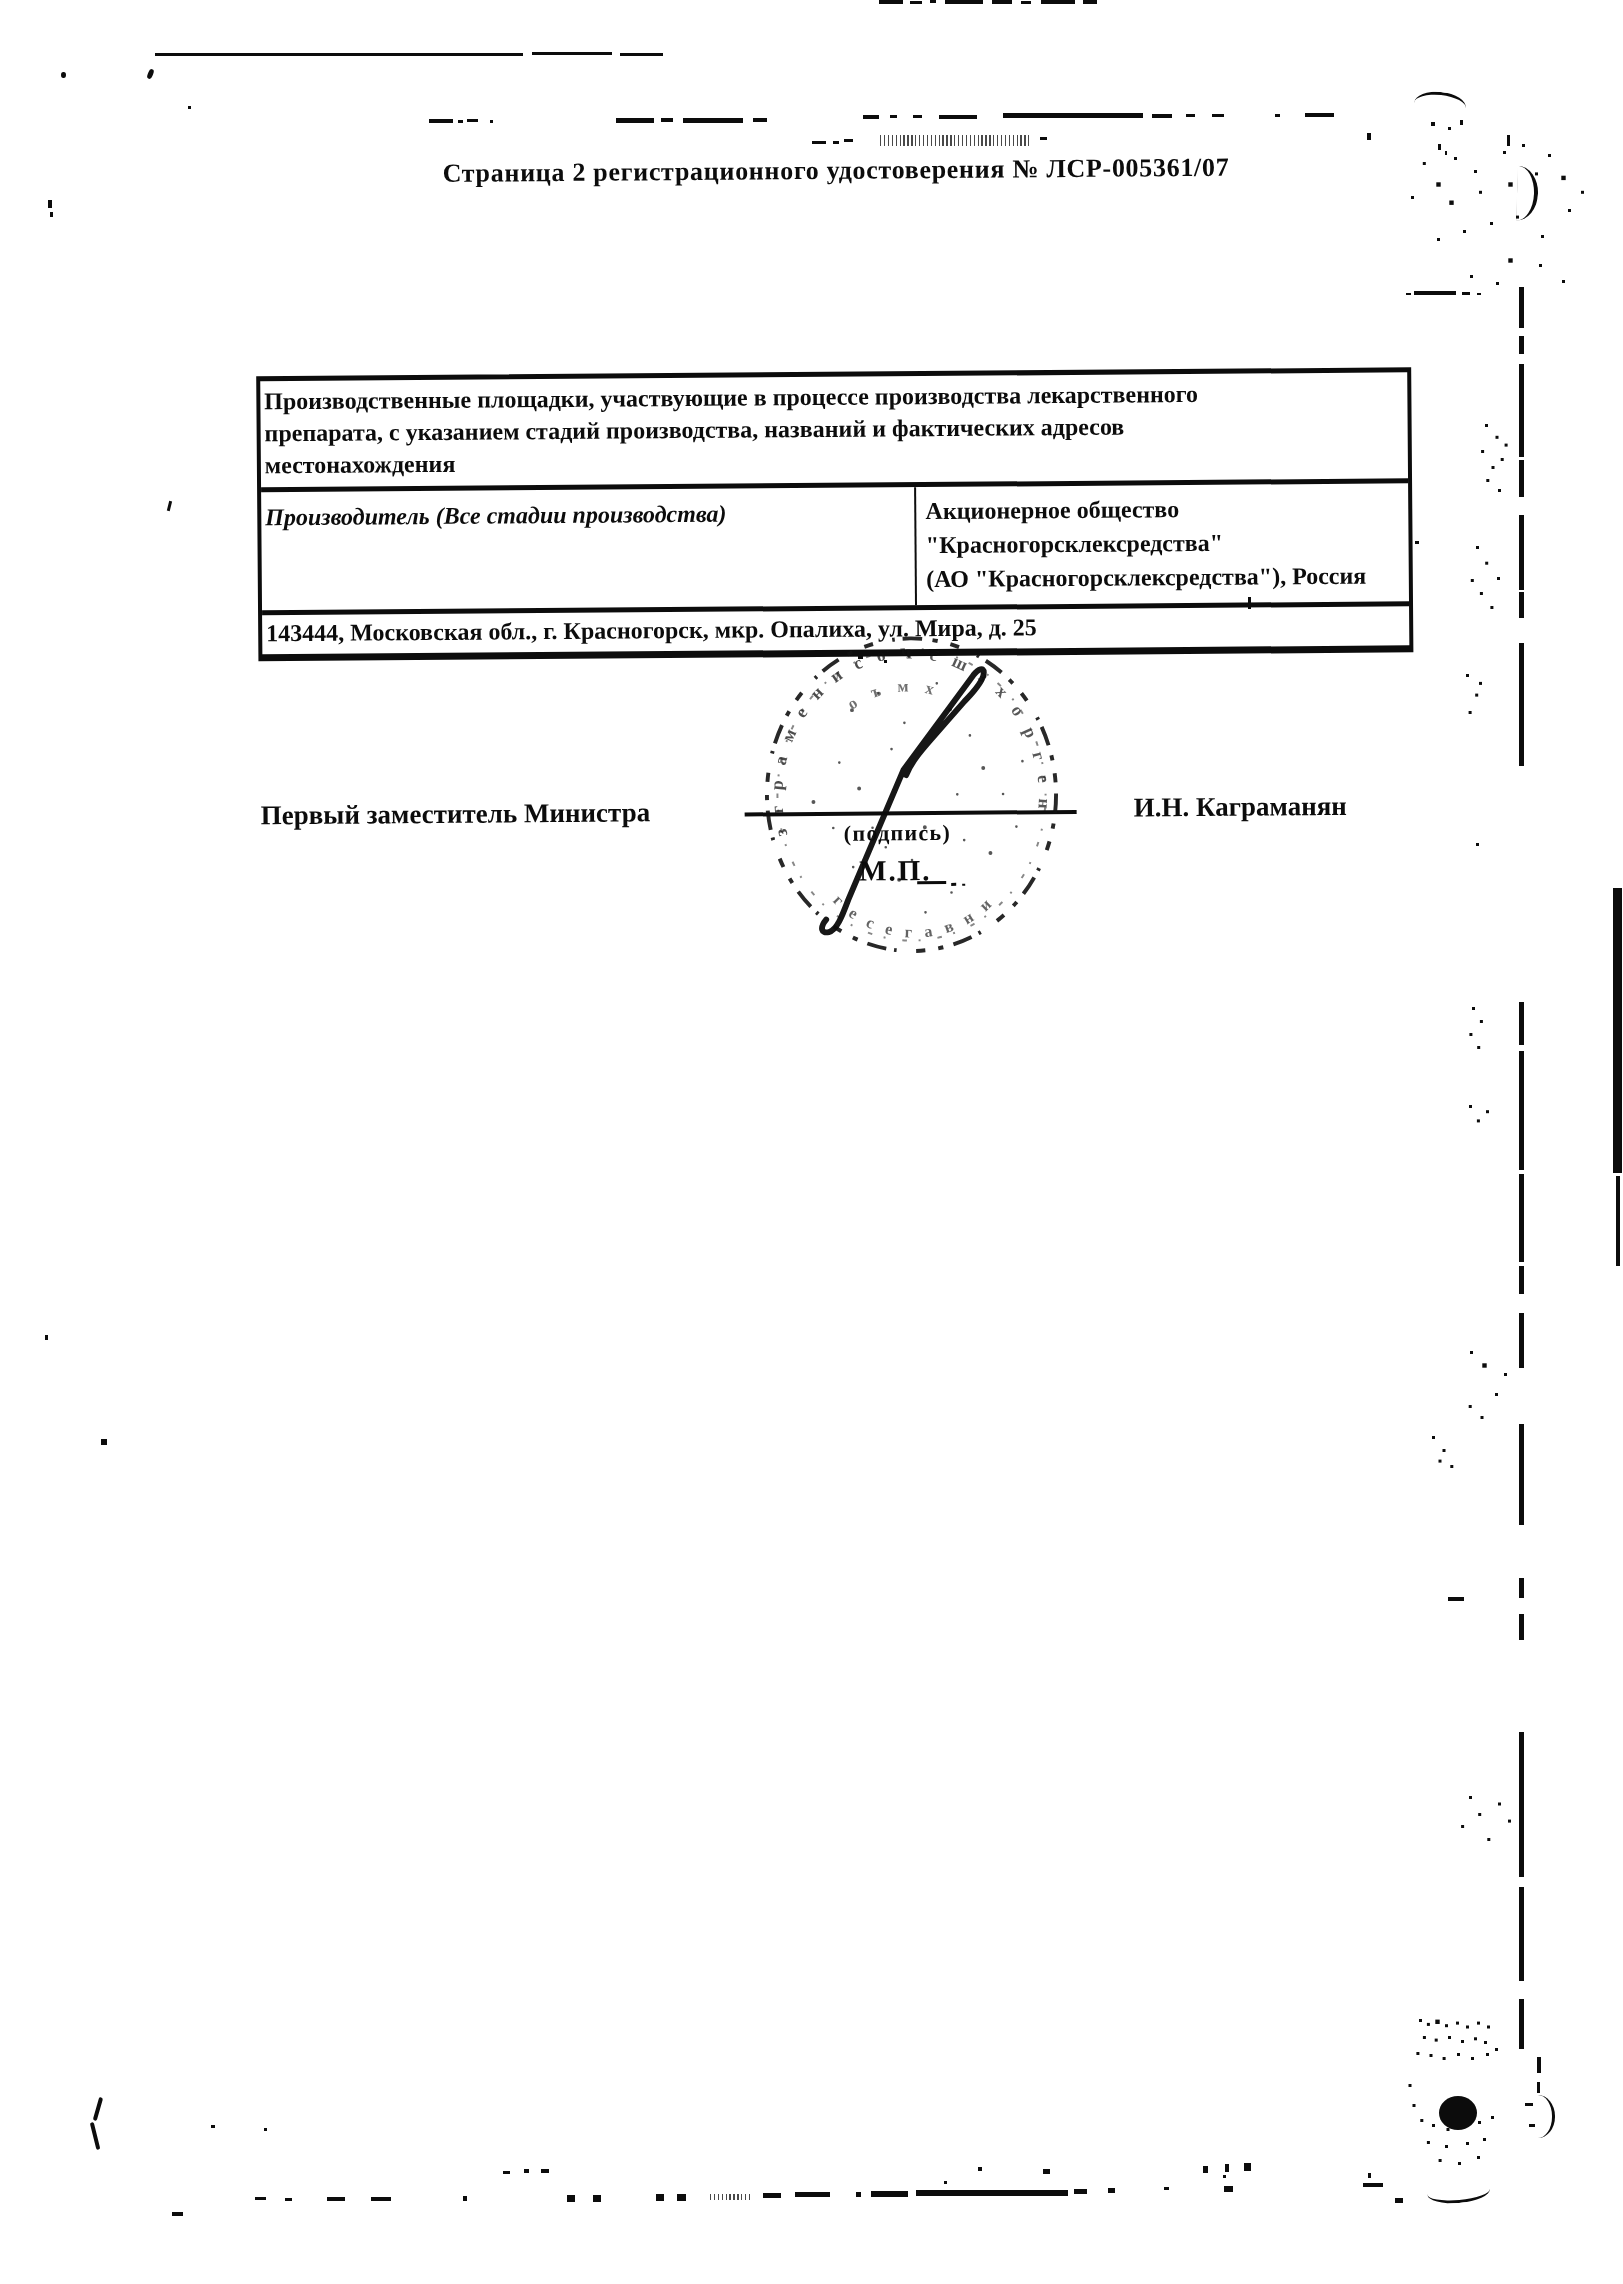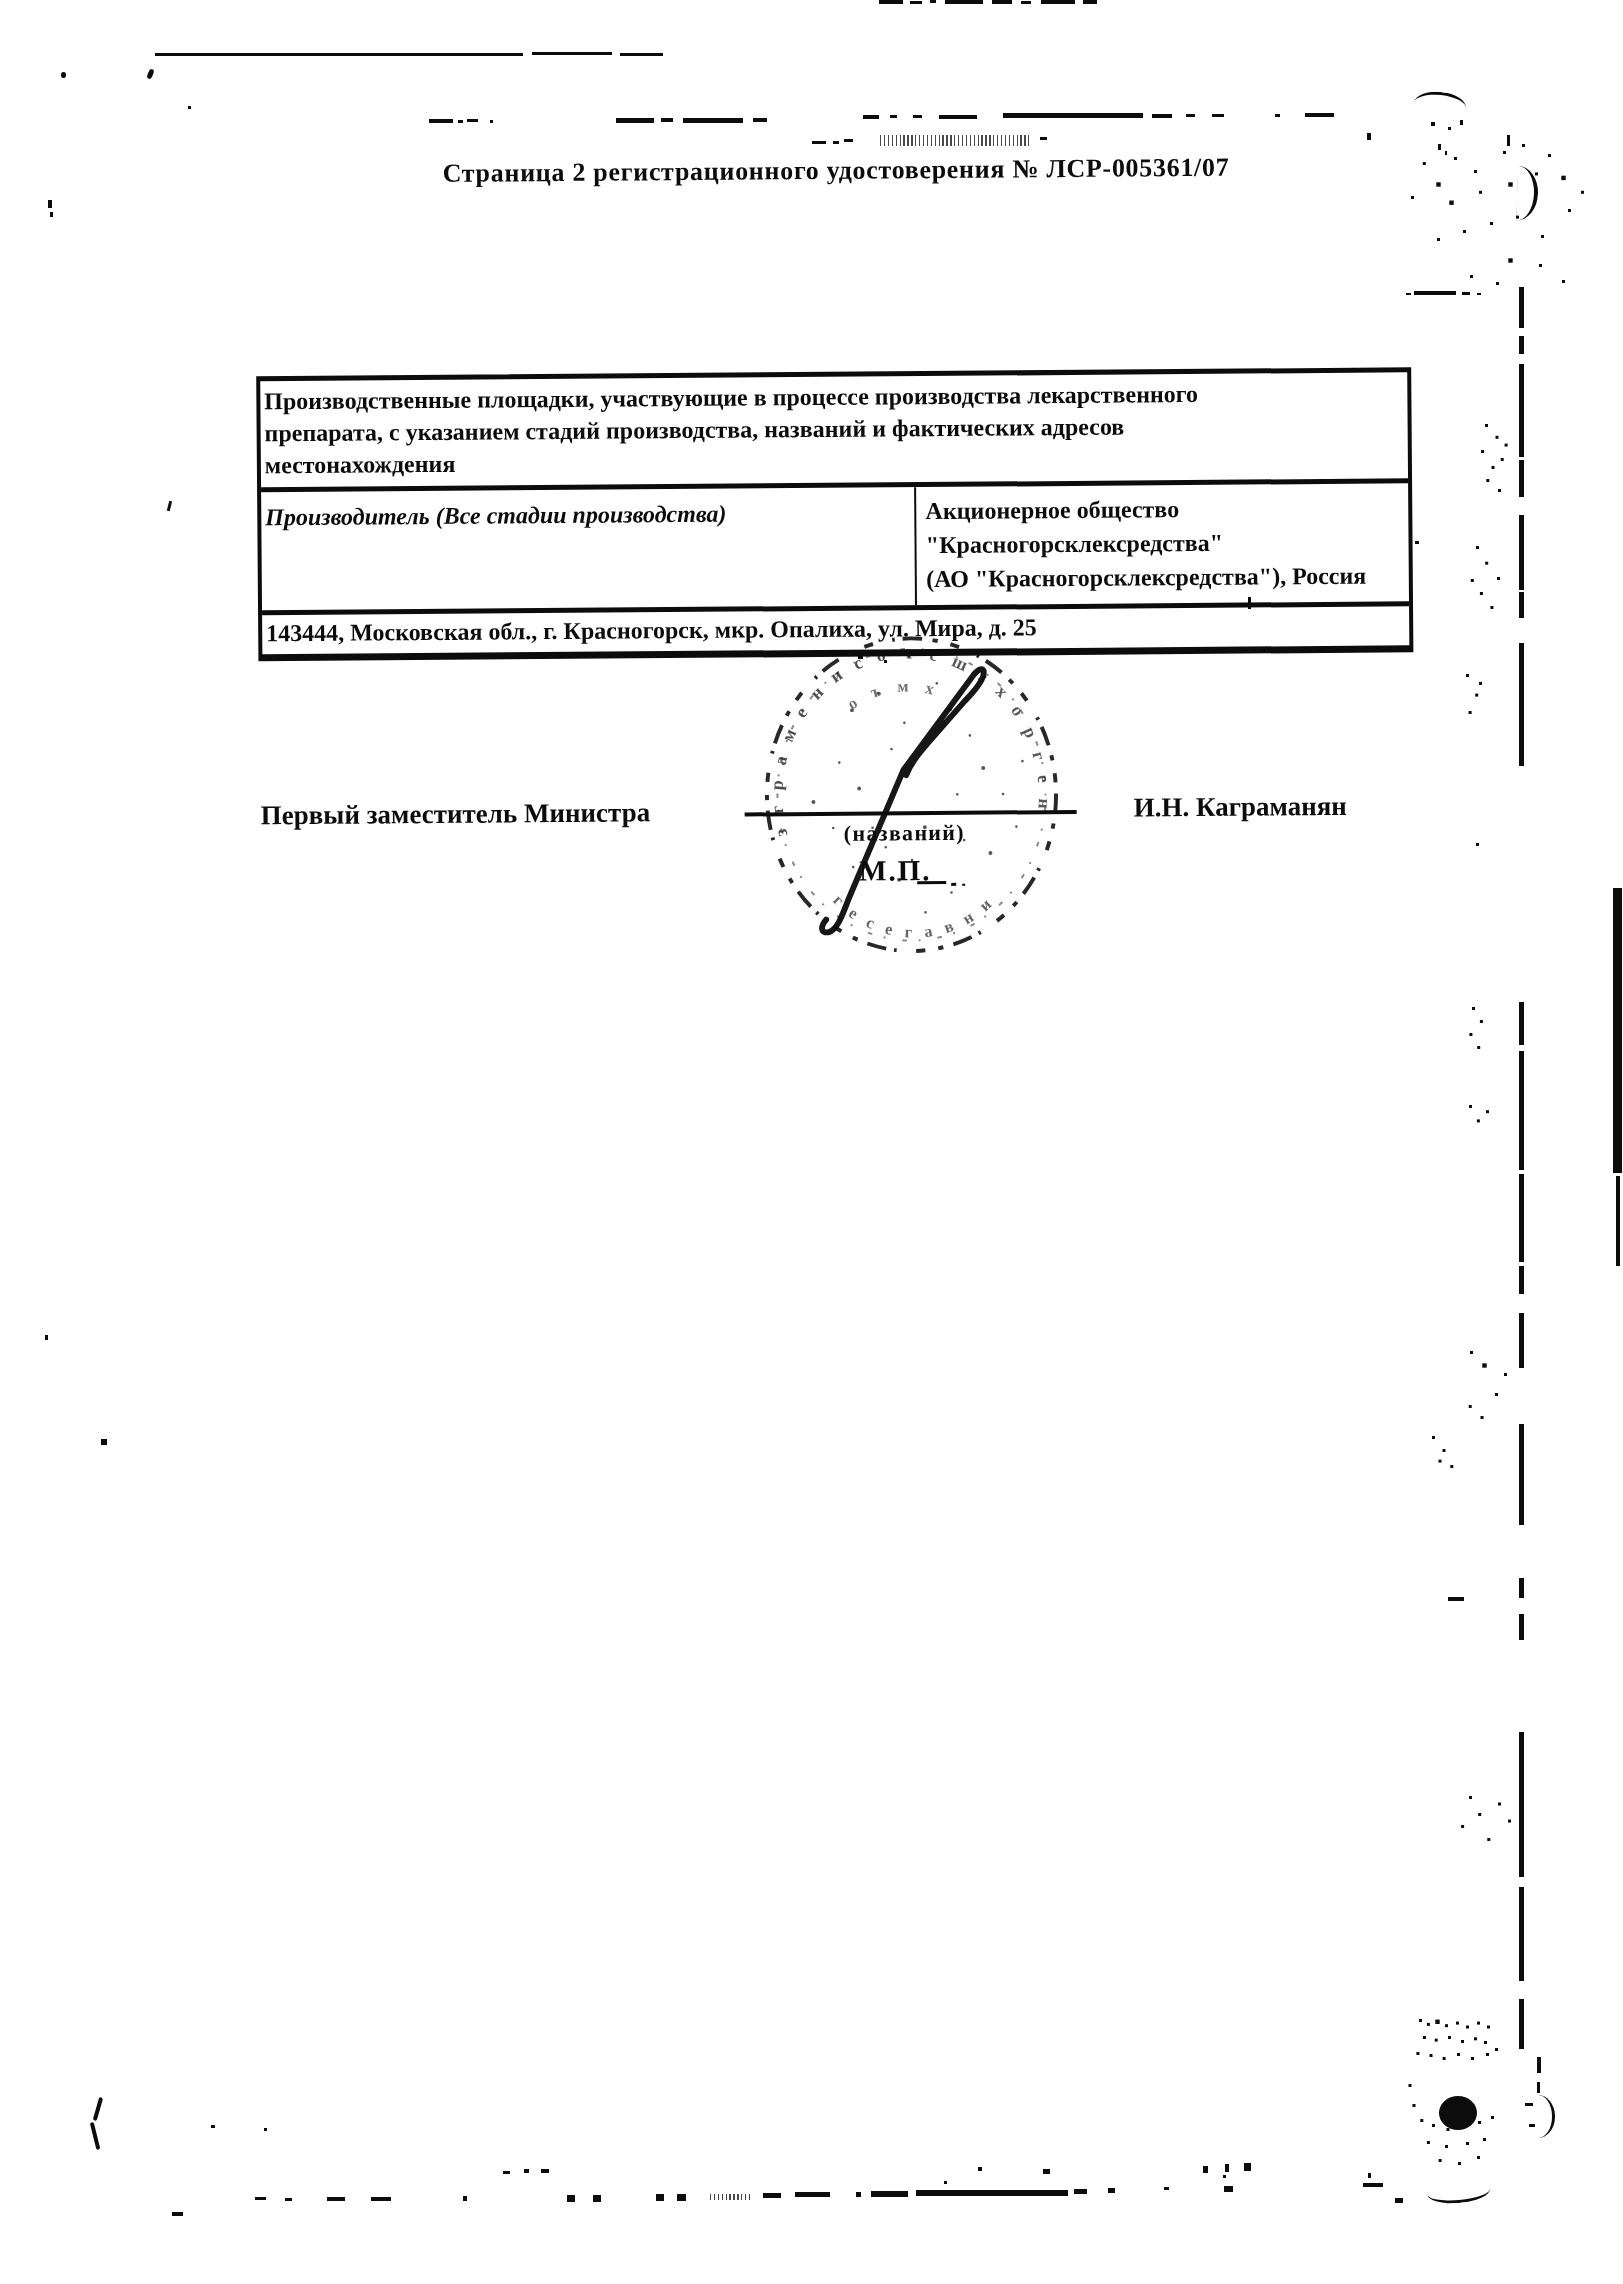--- a/index.html
+++ b/index.html
@@ -63,21 +63,21 @@
         <div>Акционерное общество</div>
         <div>"Красногорсклексредства"</div>
         <div>(АО "Красногорсклексредства"), Россия</div>
       </div>
     </div>
     <div class="addr">143444, Московская обл., г. Красногорск, мкр. Опалиха, ул. Мира, д. 25</div>
   </div>
 
   <div class="sigtitle">Первый заместитель Министра</div>
   <div class="sigline"></div>
-  <div class="sigcap">(названий)</div>
+  <div class="sigcap">(подпись)</div>
   <div class="mp">М.П.</div>
   <div class="mpline"></div>
   <div class="mpdot1"></div>
   <div class="mpdot2"></div>
   <div class="signame">И.Н. Каграманян</div>
 
   <svg class="stamp" width="314" height="327" viewBox="0 0 480 500">
     <defs>
       <path id="sa1" d="M 50 310 A 196 212 0 0 1 240 40"></path>
       <path id="sa2" d="M 232 42 A 196 212 0 0 1 430 300"></path>

